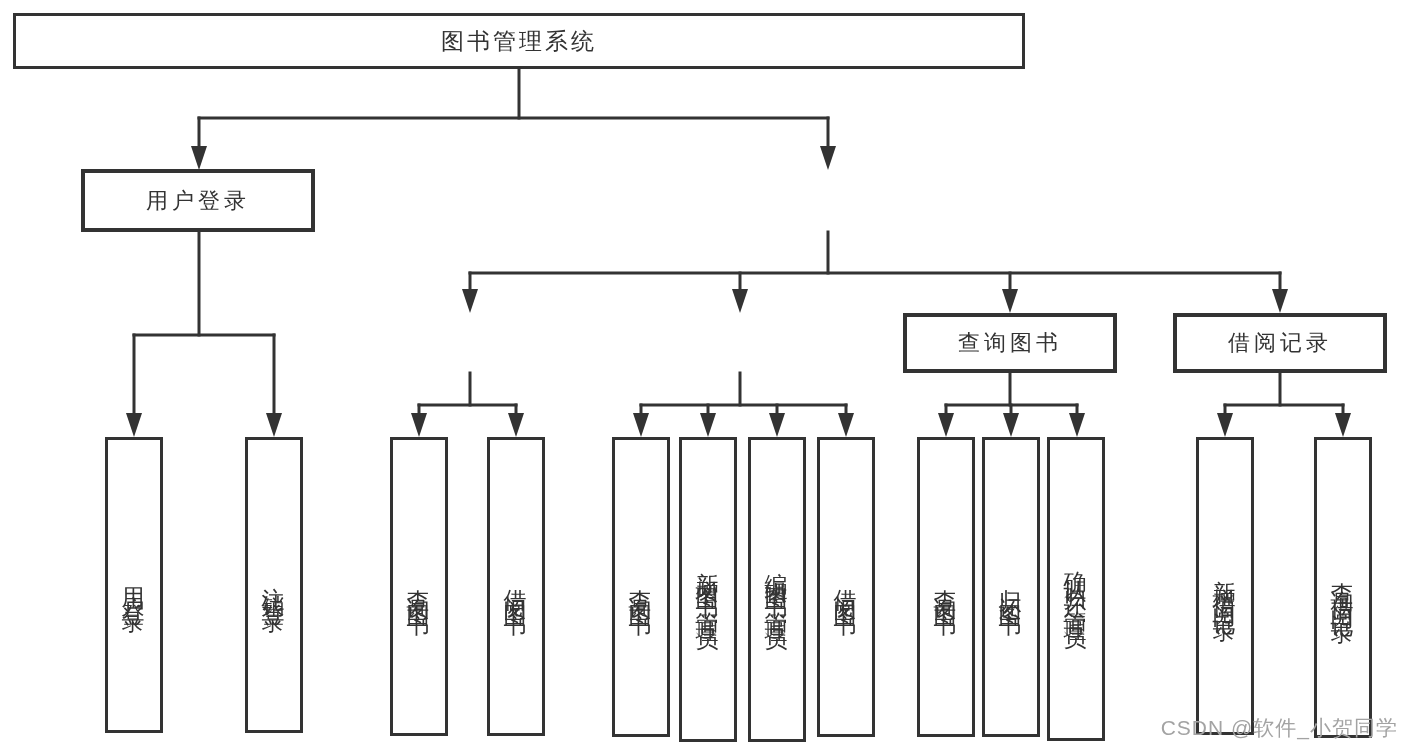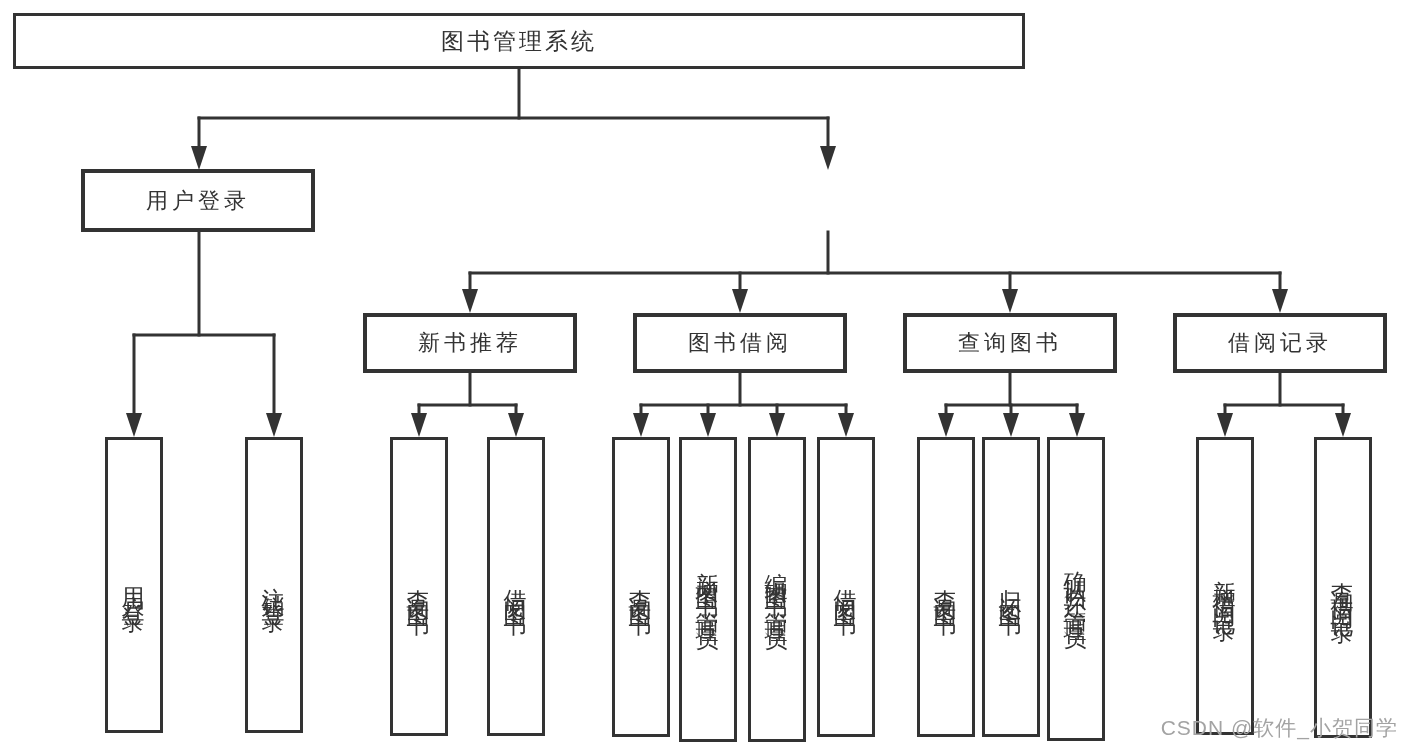--- a/index.html
+++ b/index.html
@@ -136,22 +136,20 @@
       <polygon points="1217,413 1233,413 1225,437"></polygon>
       <line x1="1343" y1="405" x2="1343" y2="417"></line>
       <polygon points="1335,413 1351,413 1343,437"></polygon>
     </g>
   </svg>
 
   <div class="node root" style="left:13px;top:13px;width:1012px;height:56px">图书管理系统</div>
 
   <div class="node branch" style="left:81px;top:169px;width:234px;height:63px">用户登录</div>
 
-  <div class="node branch" style="left:363px;top:313px;width:214px;height:60px">新书推荐</div>
-  <div class="node branch" style="left:633px;top:313px;width:214px;height:60px">图书借阅</div>
   <div class="node branch" style="left:903px;top:313px;width:214px;height:60px">查询图书</div>
   <div class="node branch" style="left:1173px;top:313px;width:214px;height:60px">借阅记录</div>
 
   <div class="node leaf" style="left:105px;top:437px;width:58px;height:296px">
     <span>用户登录</span>
   </div>
   <div class="node leaf" style="left:245px;top:437px;width:58px;height:296px">
     <span>注销登录</span>
   </div>
 

